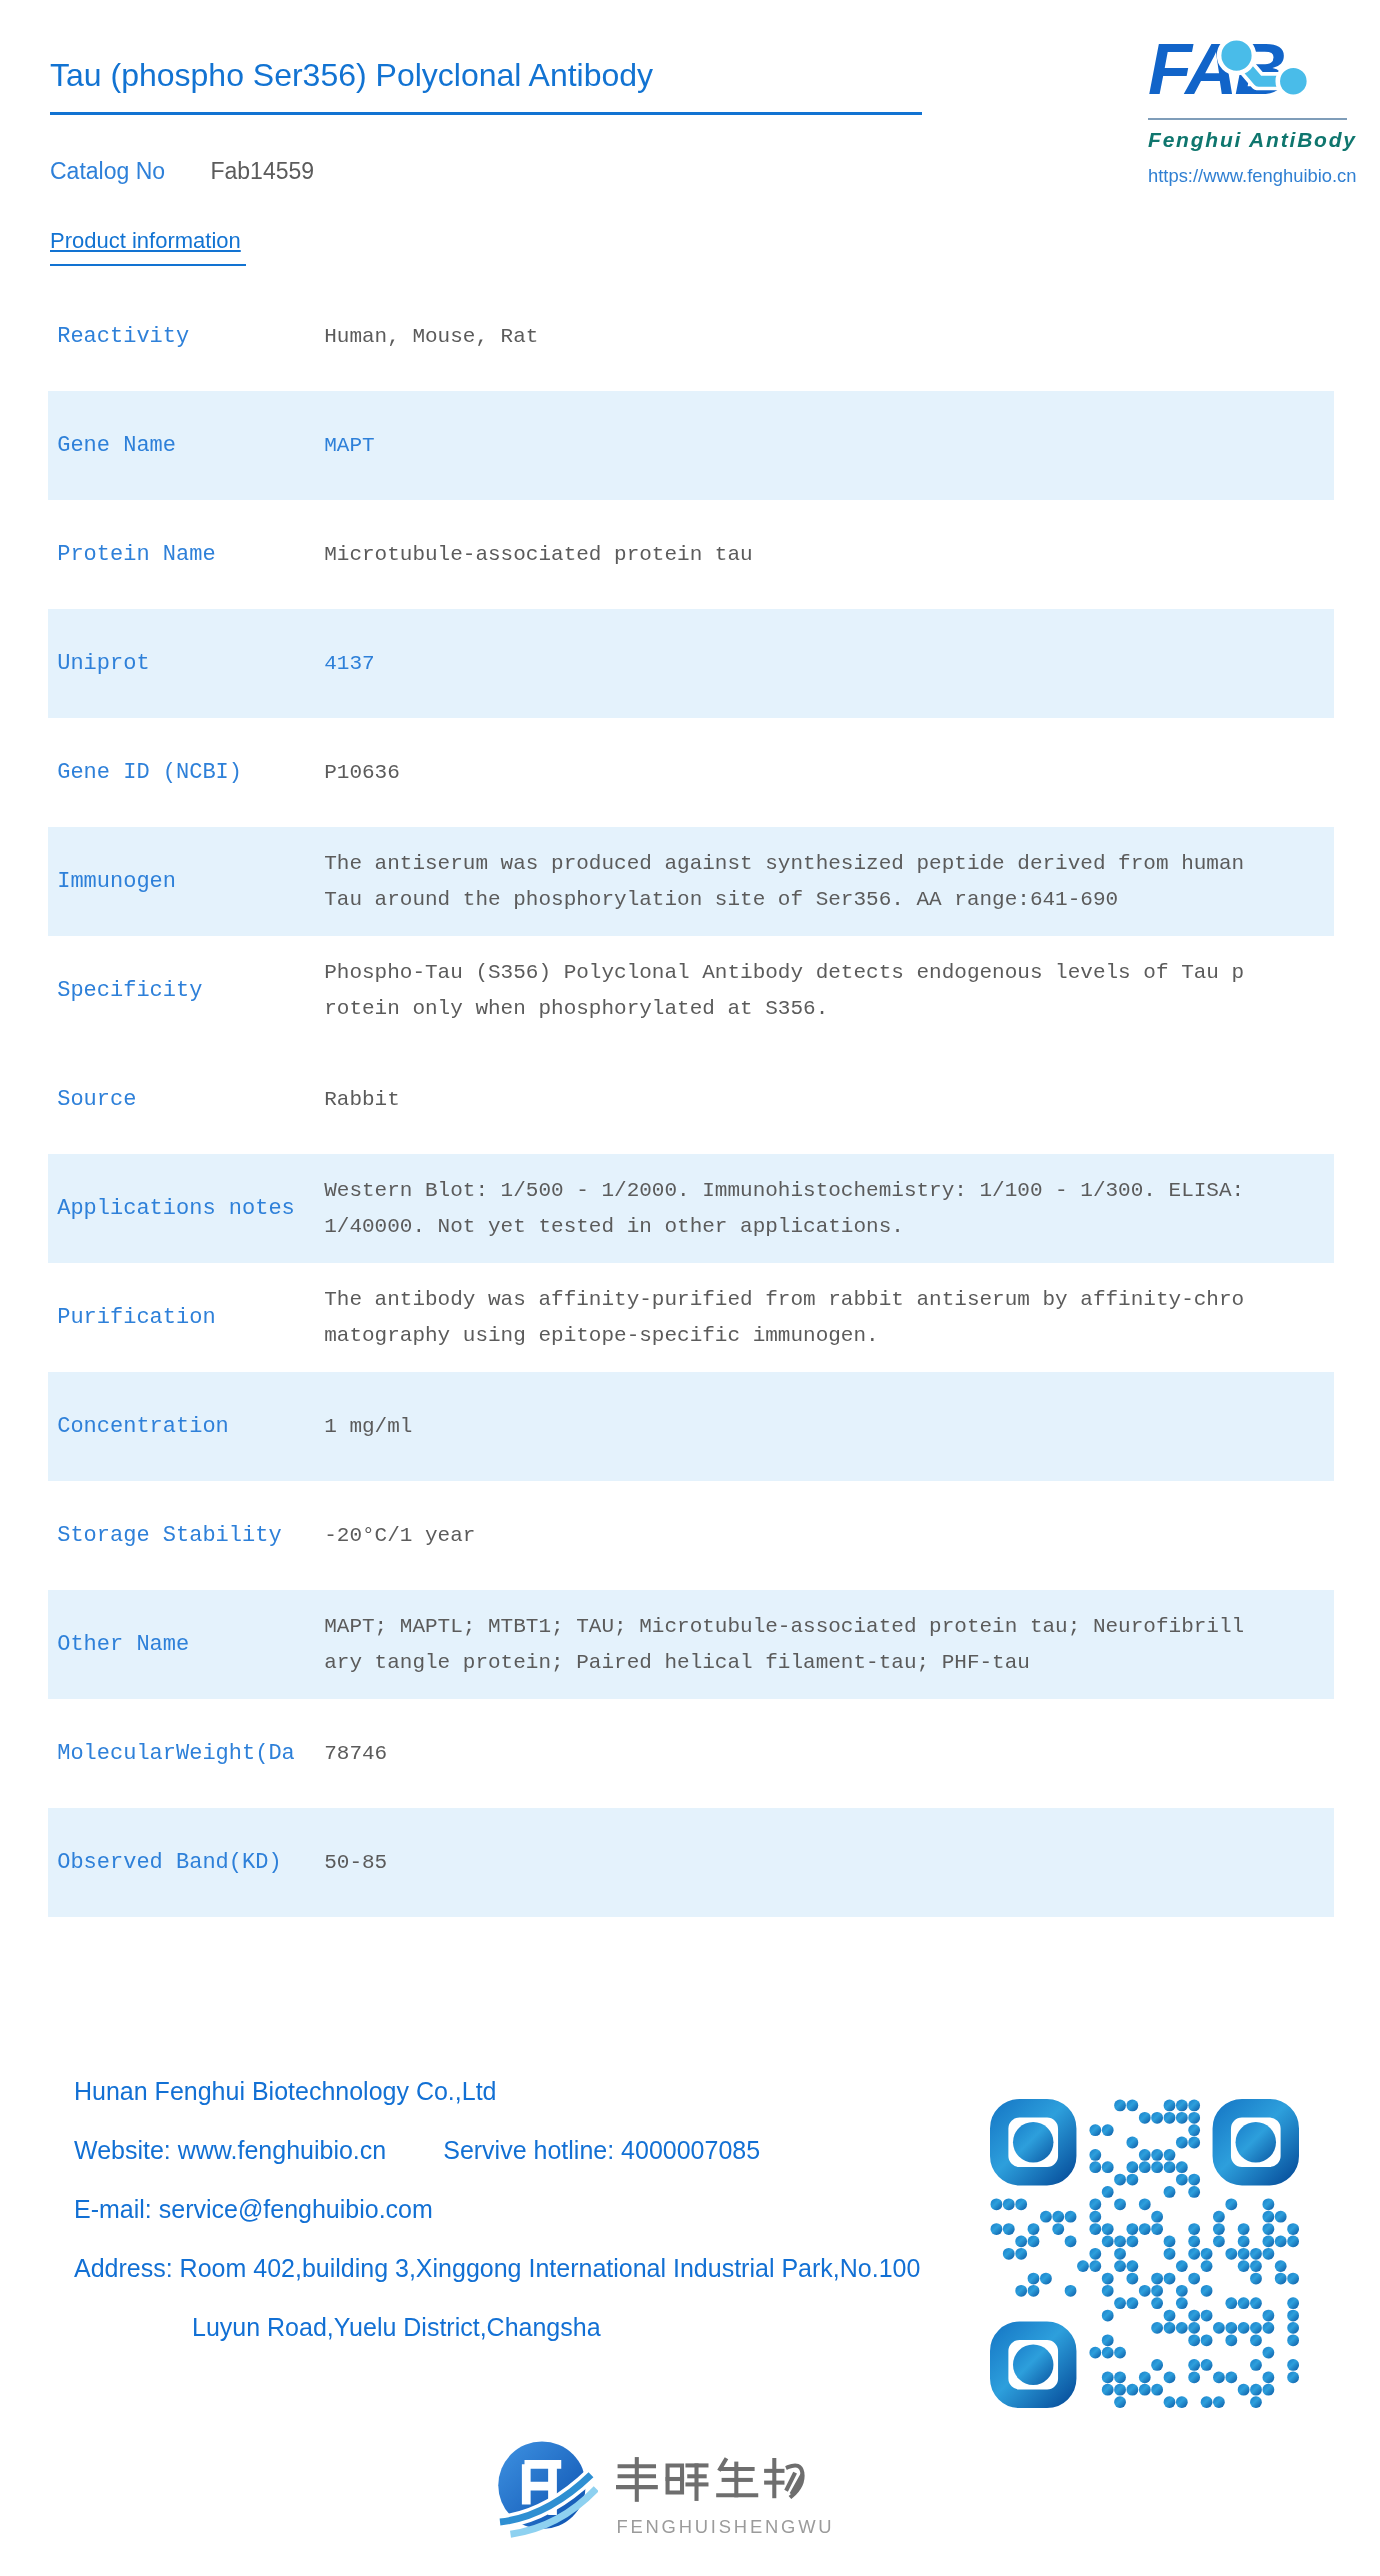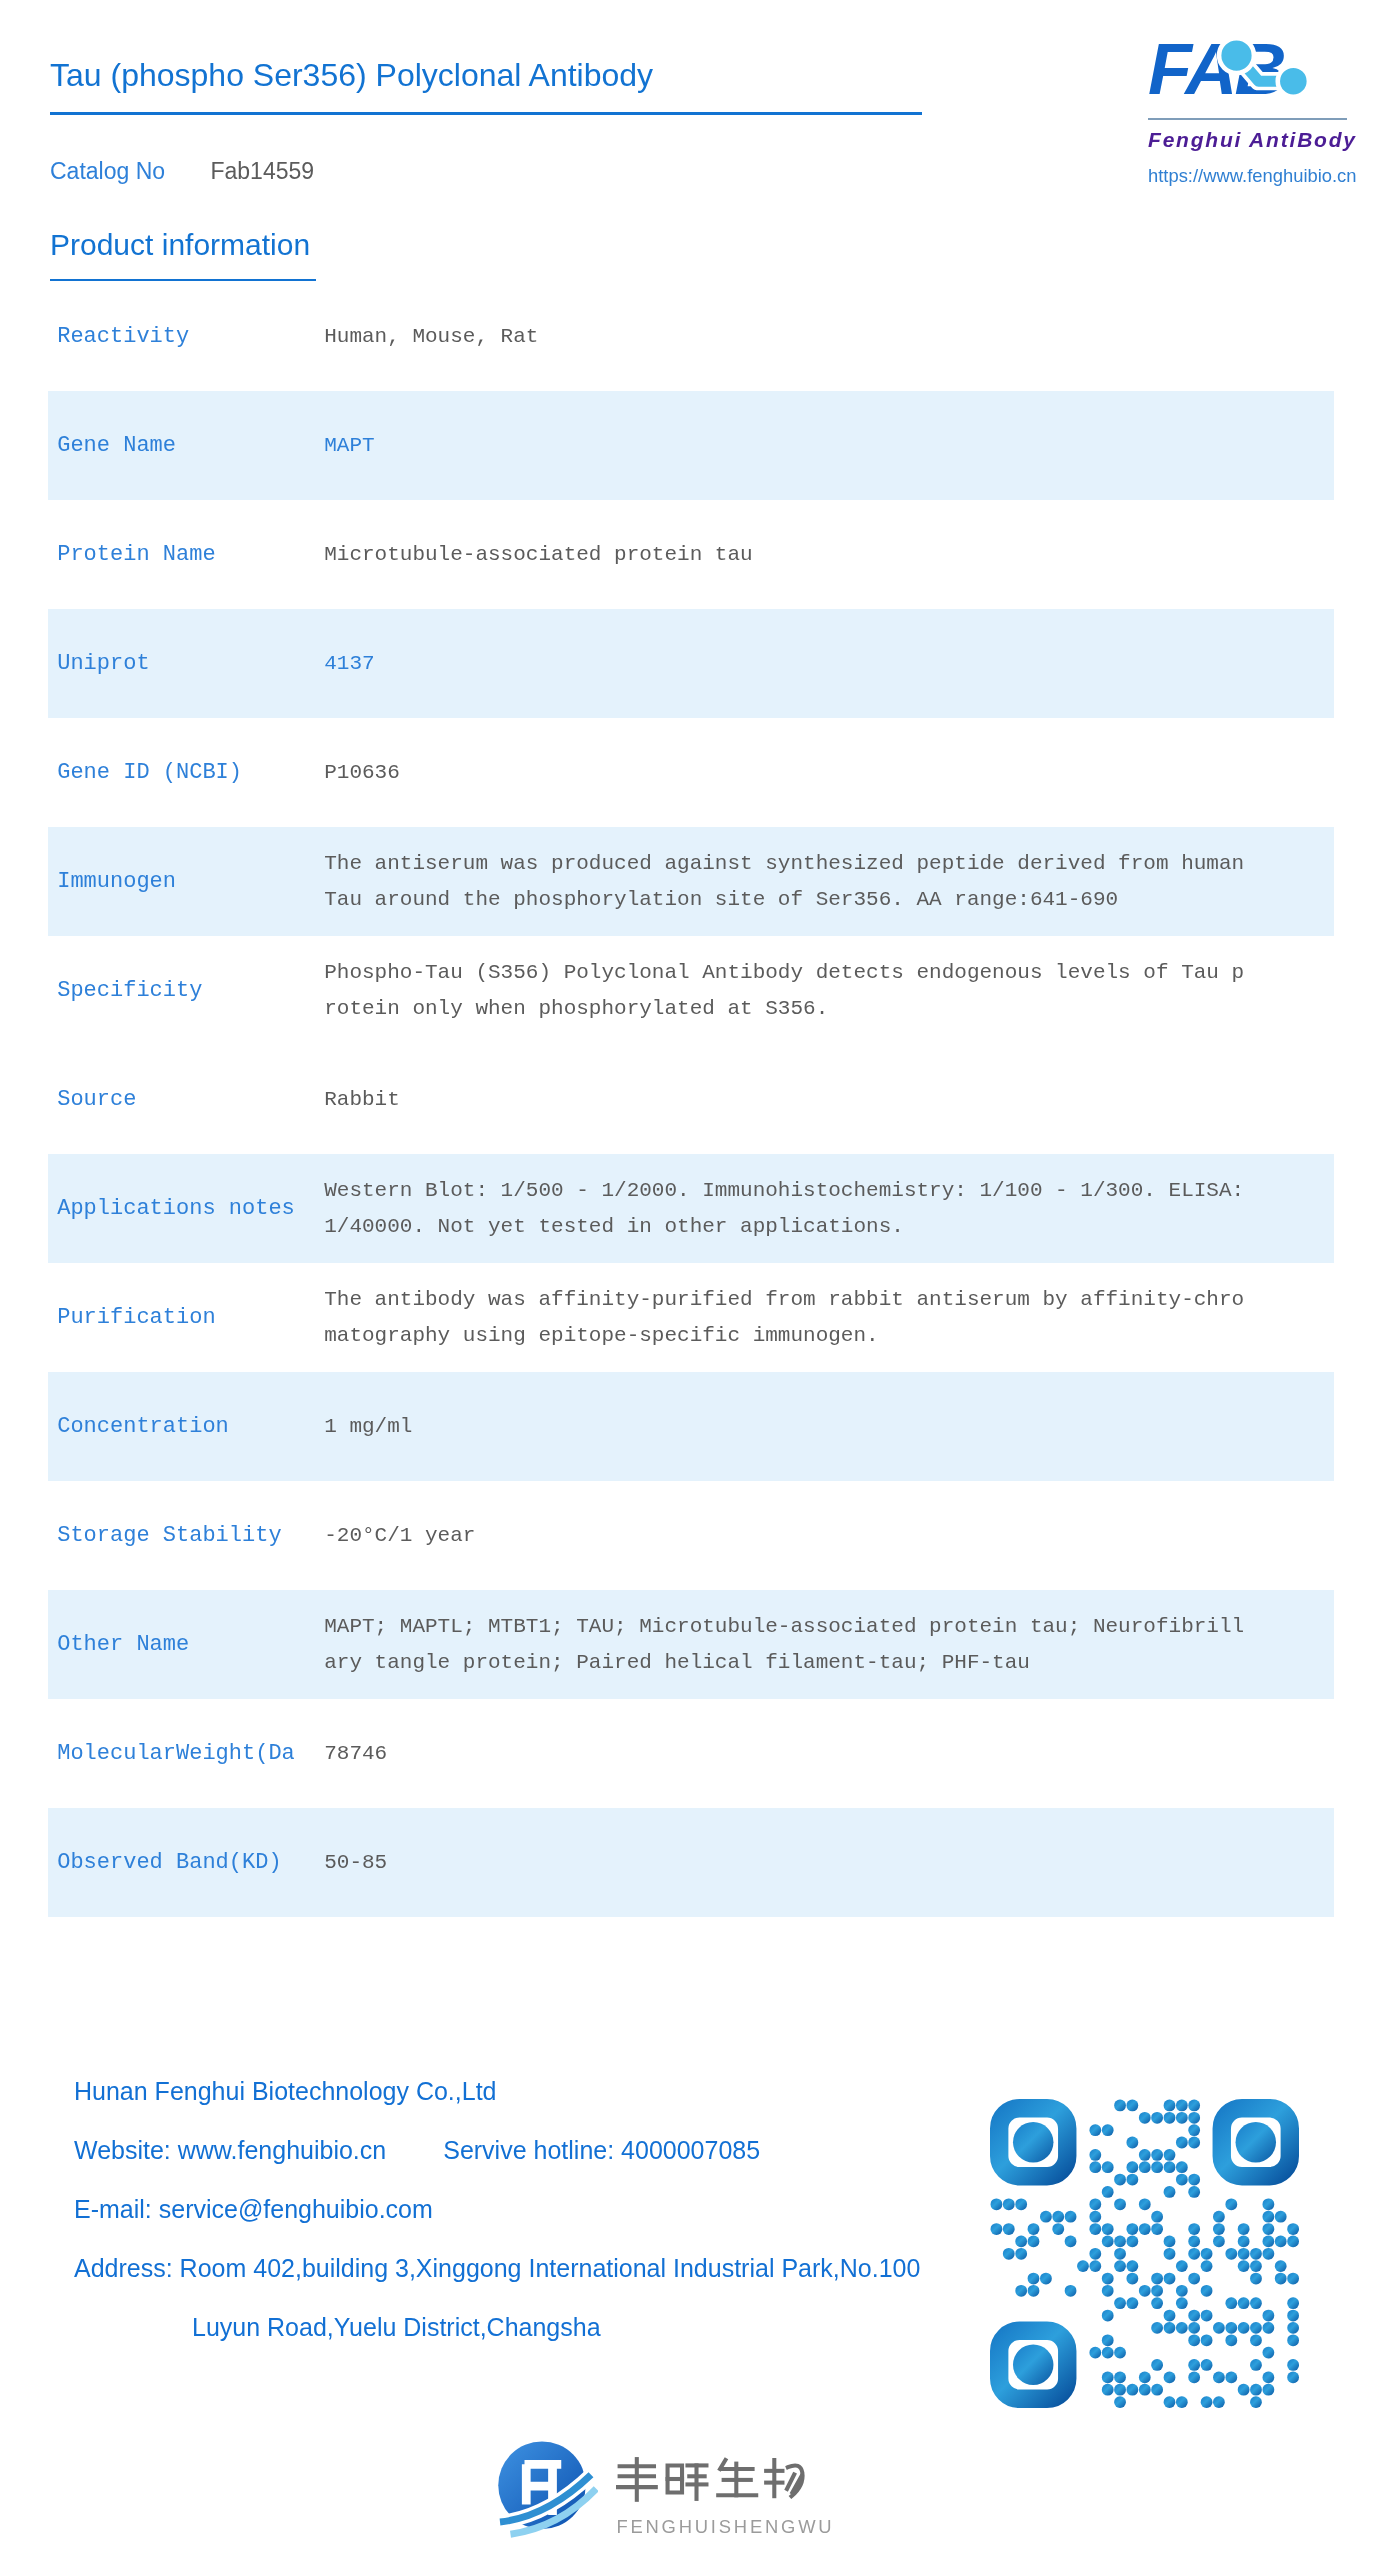--- a/index.html
+++ b/index.html
@@ -19,33 +19,33 @@
 
   .logo-box{position:absolute;left:1148px;top:28px;width:199px;}
   .fab-wrap{position:relative;height:88px;}
   .fab-text{
     font-size:72px;font-weight:800;font-style:italic;color:#1164c9;
     letter-spacing:-2.8px;line-height:83px;
   }
   .fab-mol{position:absolute;left:0;top:0;width:199px;height:88px;pointer-events:none;}
   .logo-rule{height:1.8px;background:#7f9db9;margin-top:1.8px;}
   .logo-sub{
-    margin-top:8.3px;font-size:21px;font-weight:800;font-style:italic;color:#4c1d95;
+    margin-top:8.3px;font-size:21px;font-weight:800;font-style:italic;color:#0f766e;
     letter-spacing:1.8px;white-space:nowrap;
   }
   .logo-url{margin-top:13px;font-size:18.4px;color:#2f7fd2;}
 
   .catalog-row{position:absolute;left:50px;top:158px;font-size:23px;}
   .catalog-label{color:#2e80d9;display:inline-block;}
   .catalog-value{color:#5b5b5b;display:inline-block;margin-left:39px;}
 
   
   .section-heading{
-    position:absolute;left:50px;top:228px;font-size:30px;color:#1273d2;
-    display:inline-block;border-bottom:2.8px solid #1273d2;padding-bottom:17px;padding-right:5.5px;
+    position:absolute;left:50px;top:228px;font-size:22px;color:#1273d2;
+    display:inline-block;border-bottom:2.8px solid #1273d2;padding-bottom:10px;padding-right:5.5px;text-decoration:underline;
   }
 
   
   .info-table{position:absolute;left:48px;top:282px;width:1286px;font-family:Liberation Mono, monospace;}
   .trow{display:flex;align-items:center;min-height:109px;background:transparent;}
   .trow.alt{background:#e4f2fc;}
   .tlabel{width:267px;flex:0 0 267px;padding-left:9.2px;font-size:22px;color:#2e80d9;}
   .tvalue{
     width:920px;flex:0 0 920px;font-size:21px;color:#5b5b5b;line-height:36px;
     word-break:break-all;

